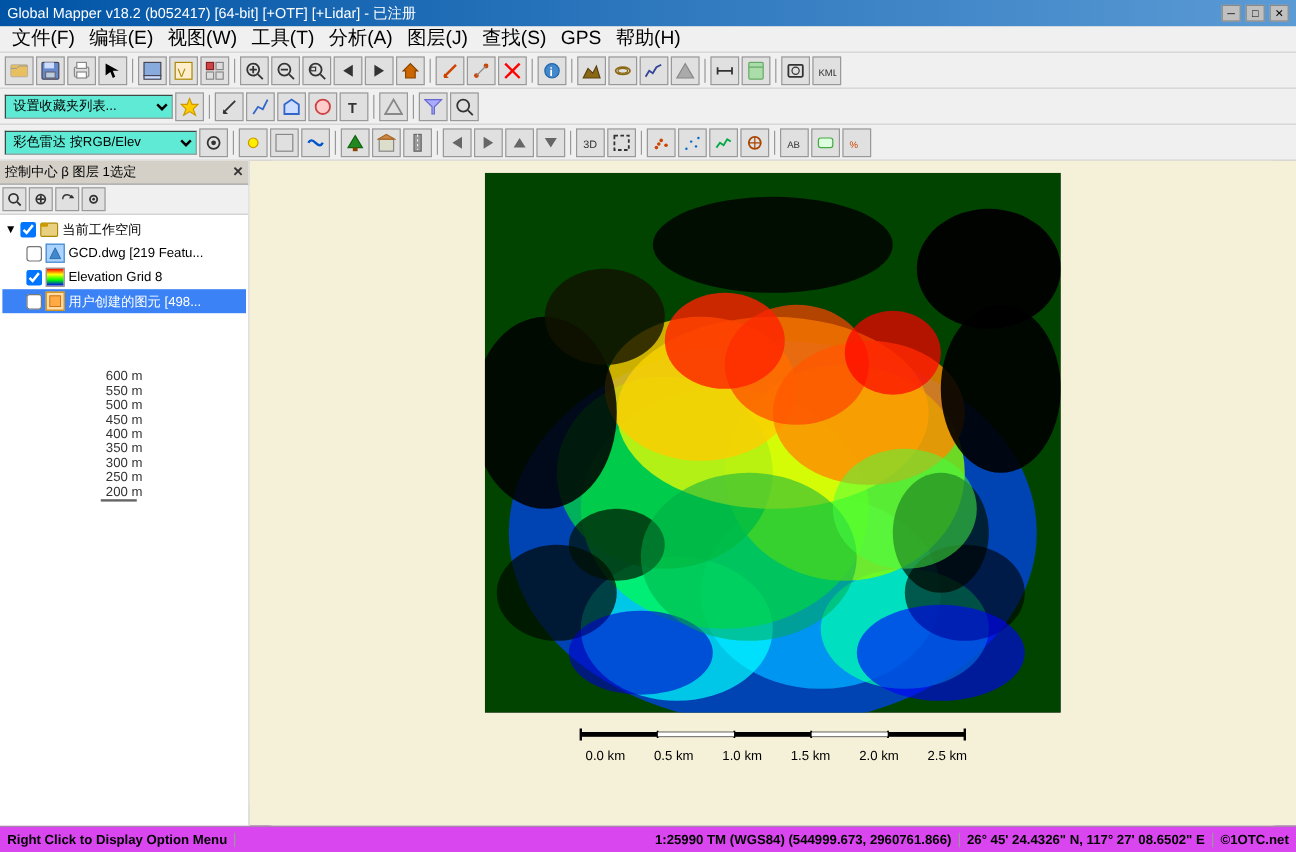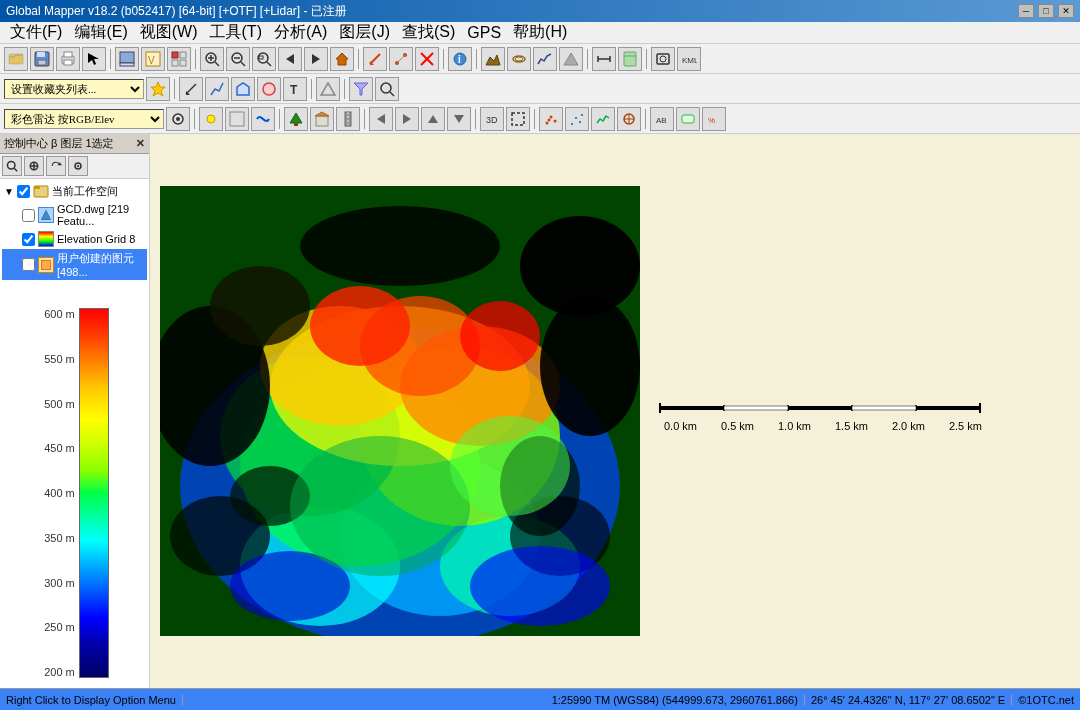--- a/index.html
+++ b/index.html
@@ -92,35 +92,34 @@
       background: #f0f0f0;
       height: 30px;
       border-bottom: 1px solid #ccc;
       padding: 2px 4px;
       gap: 2px;
     }
     .tb-combo {
       height: 20px;
       font-size: 11px;
       border: 1px inset #999;
-      background: #fef9c3;
+      background: #5eead4;
       padding: 0 2px;
-      font-family: Liberation Serif, serif;
     }
 
     
     #main-area {
       display: flex;
       height: calc(710px - 22px - 22px - 30px - 30px - 30px - 22px - 22px);
       background: #f5f0d8;
     }
 
     
     #left-panel {
-      width: 150px;
+      width: 208px;
       background: white;
       border-right: 1px solid #ccc;
       display: flex;
       flex-direction: column;
       overflow: hidden;
     }
 
     #panel-header {
       background: #d4d0c8;
       border-bottom: 1px solid #999;
@@ -193,21 +192,21 @@
       padding: 10px 0;
     }
 
     
     #map-area {
       flex: 1;
       position: relative;
       overflow: hidden;
       background: #f5f0d8;
       display: flex;
-      flex-direction: row;
+      flex-direction: column;
       align-items: center;
       justify-content: flex-start;
       padding: 10px;
       border-radius: 20px;
     }
 
     #map-canvas {
       width: 480px;
       height: 450px;
       position: relative;
@@ -248,21 +247,21 @@
       display: flex;
       justify-content: space-between;
       width: 340px;
       font-size: 11px;
       margin-top: 2px;
     }
 
     
     #color-bar-container {
       display: flex;
-      flex-direction: row;
+      flex-direction: column;
       align-items: stretch;
       height: 370px;
       padding: 0 5px;
     }
     #color-bar {
       width: 30px;
       background: linear-gradient(to bottom, 
         #ff0000 0%, 
         #ff4400 8%,
         #ff8800 15%,
@@ -286,26 +285,27 @@
       flex-direction: column;
       justify-content: space-between;
       padding: 0 4px;
       font-size: 11px;
       color: #333;
     }
 
     
     #status-bar {
       height: 22px;
-      background: #3b82f6;
+      background: #d946ef;
       border-top: 1px solid #999;
       display: flex;
       align-items: center;
       font-size: 11px;
       color: #000;
+      font-weight: bold;
     }
     .status-section {
       padding: 0 6px;
       border-right: 1px solid #999;
       white-space: nowrap;
     }
     .status-section:last-child { border-right: none; }
 
     
     .scale-svg {

